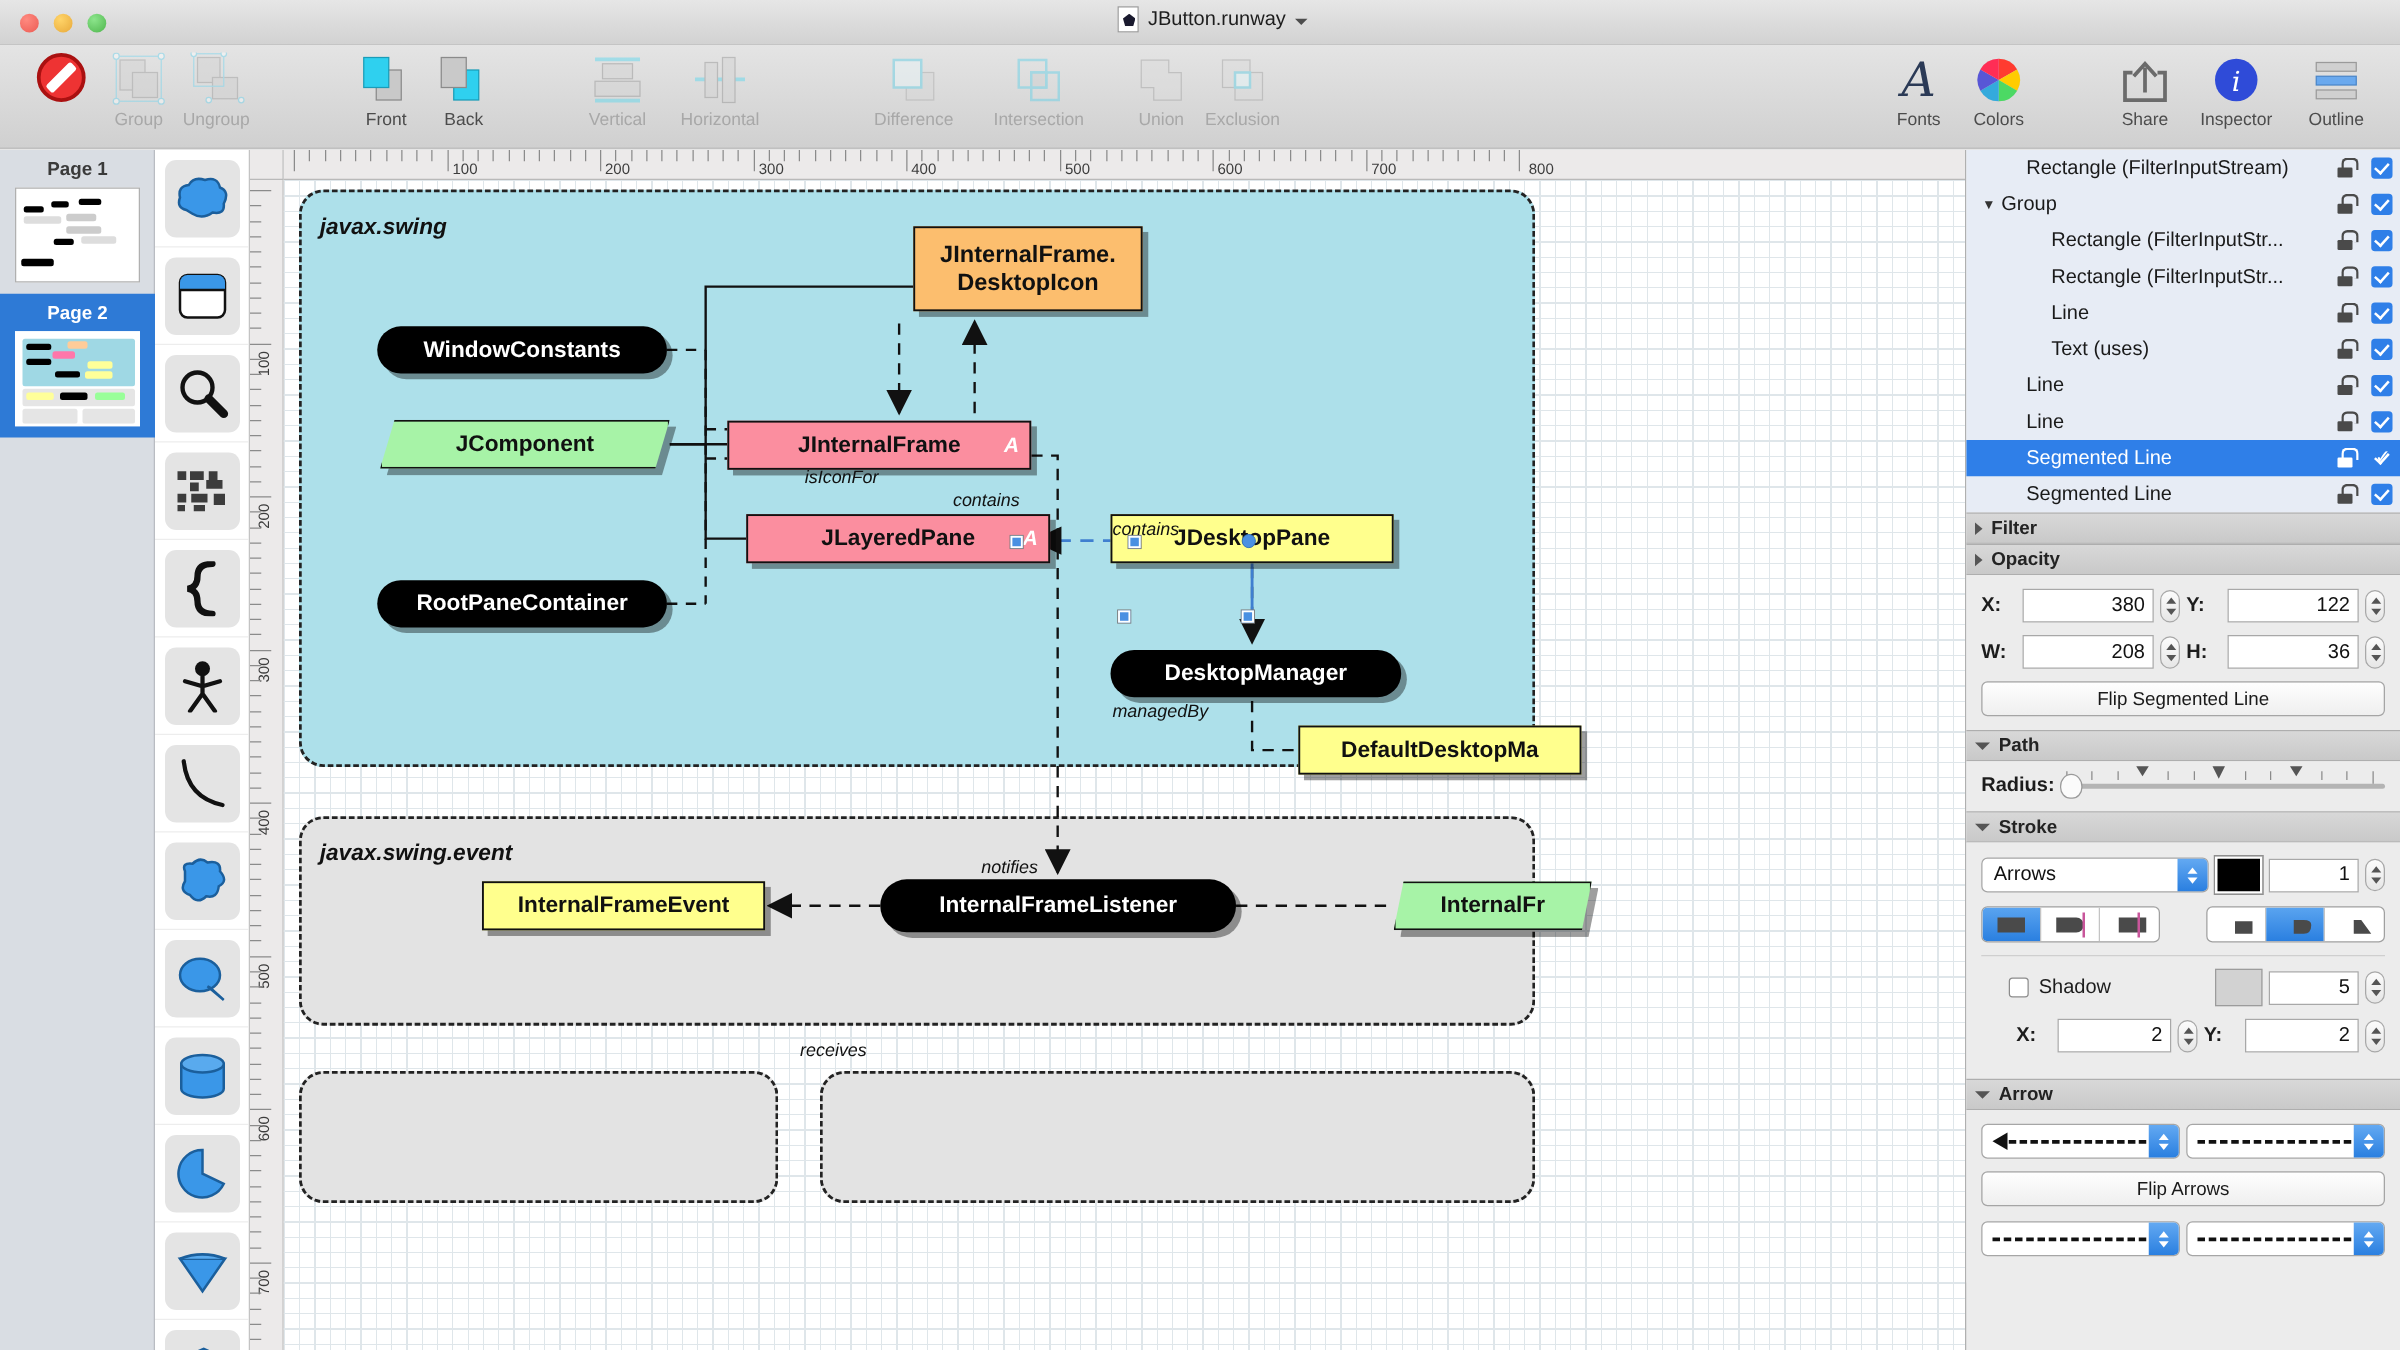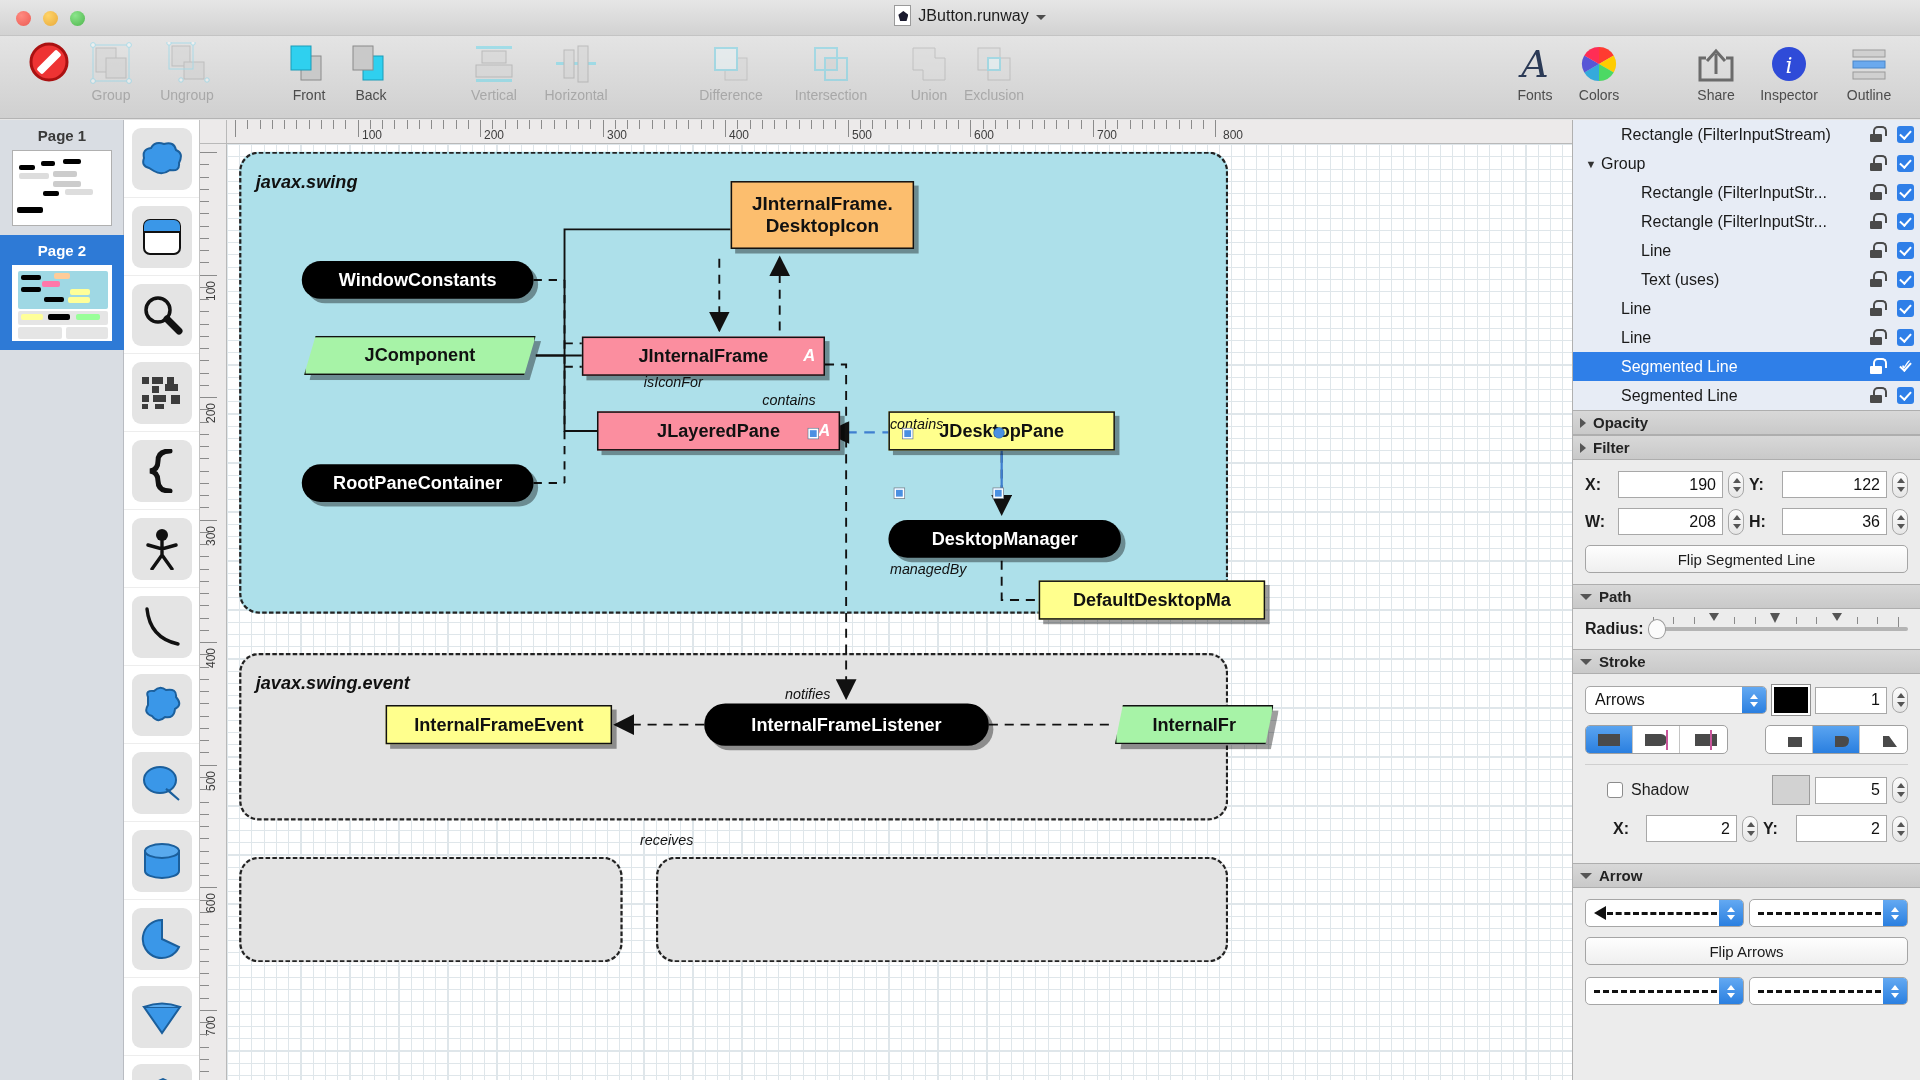--- a/index.html
+++ b/index.html
@@ -305,21 +305,21 @@
             <rect x="18" y="16" width="20" height="20" fill="#cfcfcf" stroke="#999"></rect>
             <rect x="5" y="3" width="36" height="36" fill="none" stroke="#6ad3ef"></rect>
             <circle cx="5" cy="3" r="2.4" fill="#fff" stroke="#6ad3ef"></circle>
             <circle cx="41" cy="3" r="2.4" fill="#fff" stroke="#6ad3ef"></circle>
             <circle cx="5" cy="39" r="2.4" fill="#fff" stroke="#6ad3ef"></circle>
             <circle cx="41" cy="39" r="2.4" fill="#fff" stroke="#6ad3ef"></circle>
           </svg>
         </div>
         <div class="tb-label dim">Group</div>
       </div>
-      <div class="tb-item" style="left: 148px;">
+      <div class="tb-item" style="left: 134px;">
         <div class="tb-icon" style="opacity: 0.45;">
           <svg width="46" height="44" viewBox="0 0 46 44">
             <rect x="8" y="4" width="18" height="20" fill="#d2d2d2" stroke="#999"></rect>
             <rect x="20" y="20" width="20" height="17" fill="#cfcfcf" stroke="#999"></rect>
             <rect x="5" y="1" width="24" height="26" fill="none" stroke="#6ad3ef"></rect>
             <circle cx="5" cy="1" r="2.2" fill="#fff" stroke="#6ad3ef"></circle>
             <circle cx="29" cy="1" r="2.2" fill="#fff" stroke="#6ad3ef"></circle>
             <circle cx="17" cy="38" r="2.2" fill="#fff" stroke="#6ad3ef"></circle>
             <circle cx="43" cy="38" r="2.2" fill="#fff" stroke="#6ad3ef"></circle>
           </svg>
@@ -960,30 +960,30 @@
           <div style="flex: 0 0 auto; width: 28px; height: 1px;"></div>
           <div class="disc"></div>
           <div class="layer-name">Segmented Line</div>
           <div class="lock"></div>
           <div class="chk"></div>
         </div>
       </div>
     <div id="insp-sections">
         <div class="section-head">
           <div class="tri"></div>
-          <div>Opacity</div>
+          <div>Filter</div>
         </div>
         <div class="section-head">
           <div class="tri"></div>
-          <div>Filter</div>
+          <div>Opacity</div>
         </div>
         <div class="section-body">
           <div class="field-row">
             <div class="flabel">X:</div>
-            <div class="nfield">190</div>
+            <div class="nfield">380</div>
             <div class="stepper"></div>
             <div class="flabel">Y:</div>
             <div class="nfield">122</div>
             <div class="stepper"></div>
           </div>
           <div class="field-row">
             <div class="flabel">W:</div>
             <div class="nfield">208</div>
             <div class="stepper"></div>
             <div class="flabel">H:</div>

